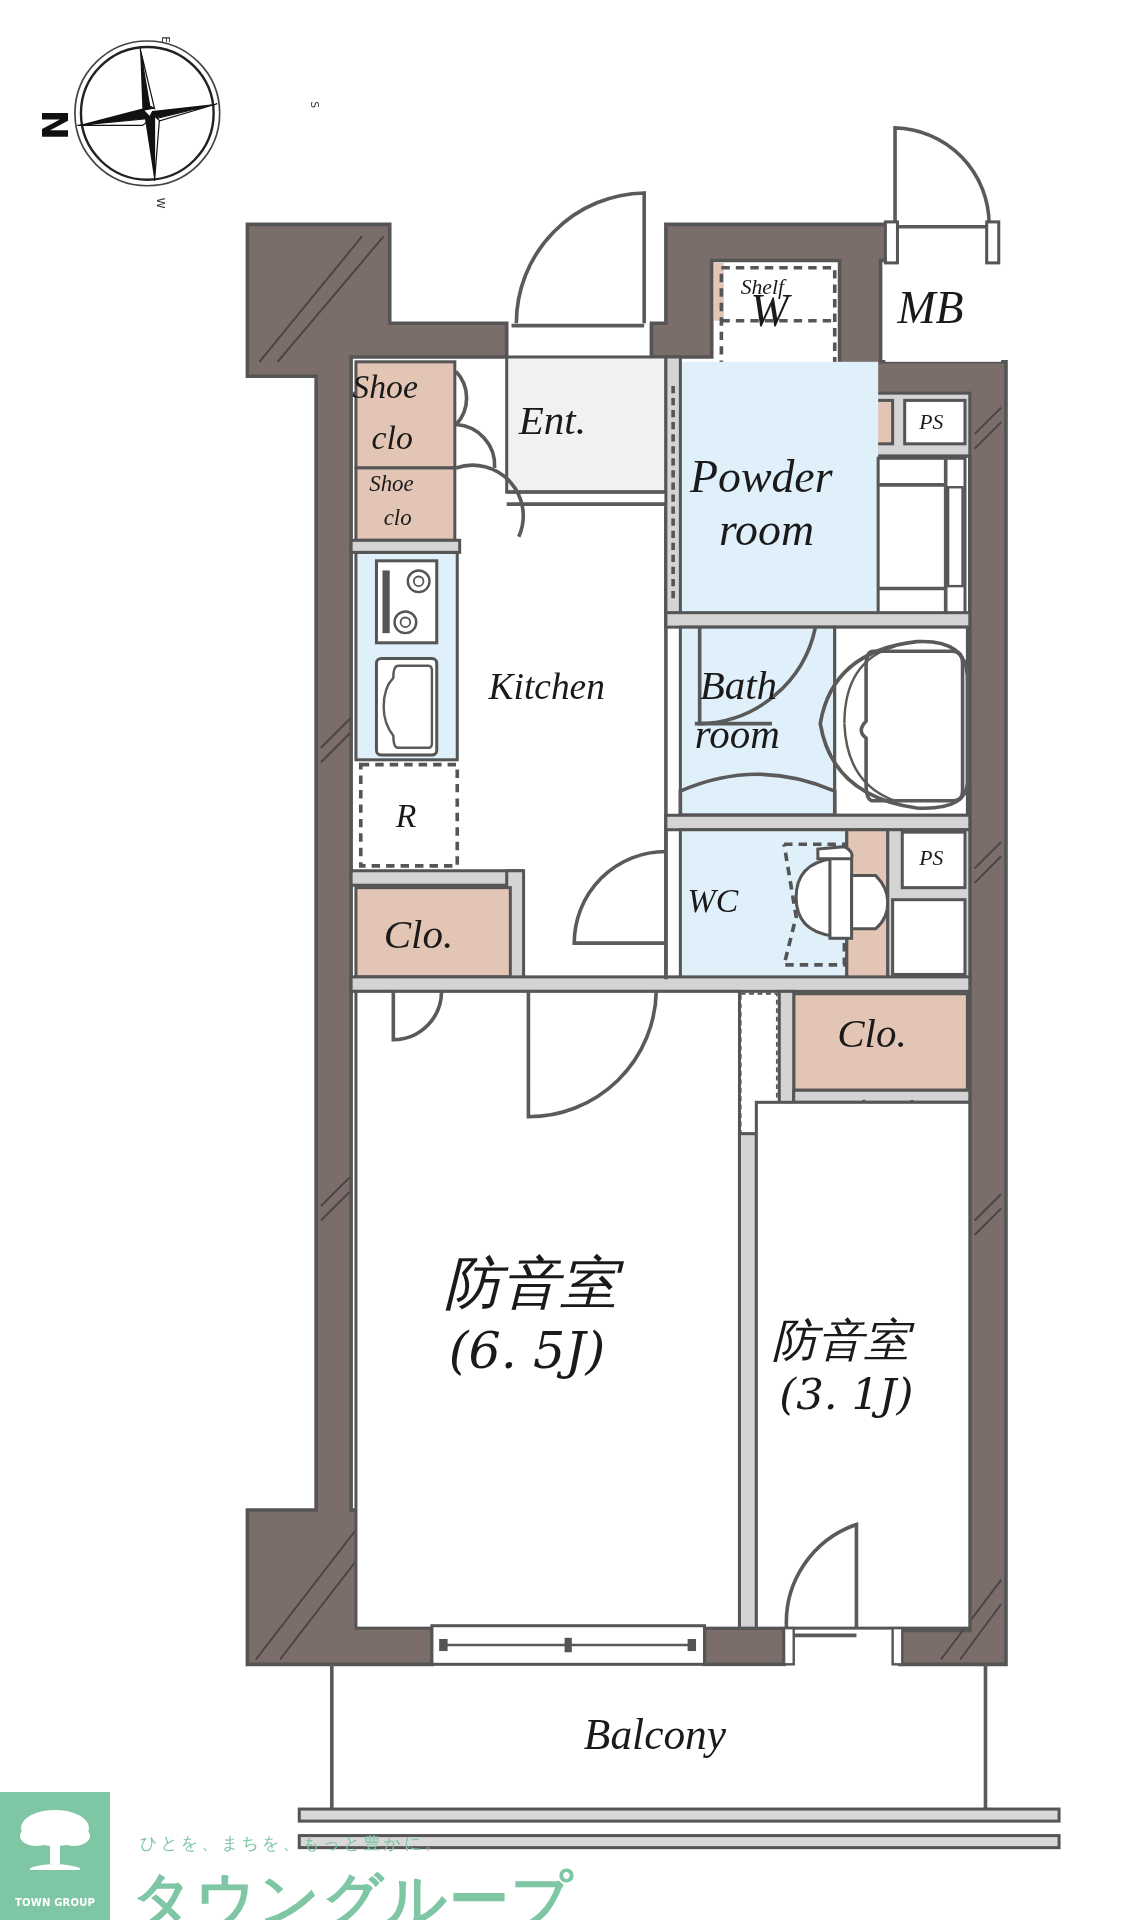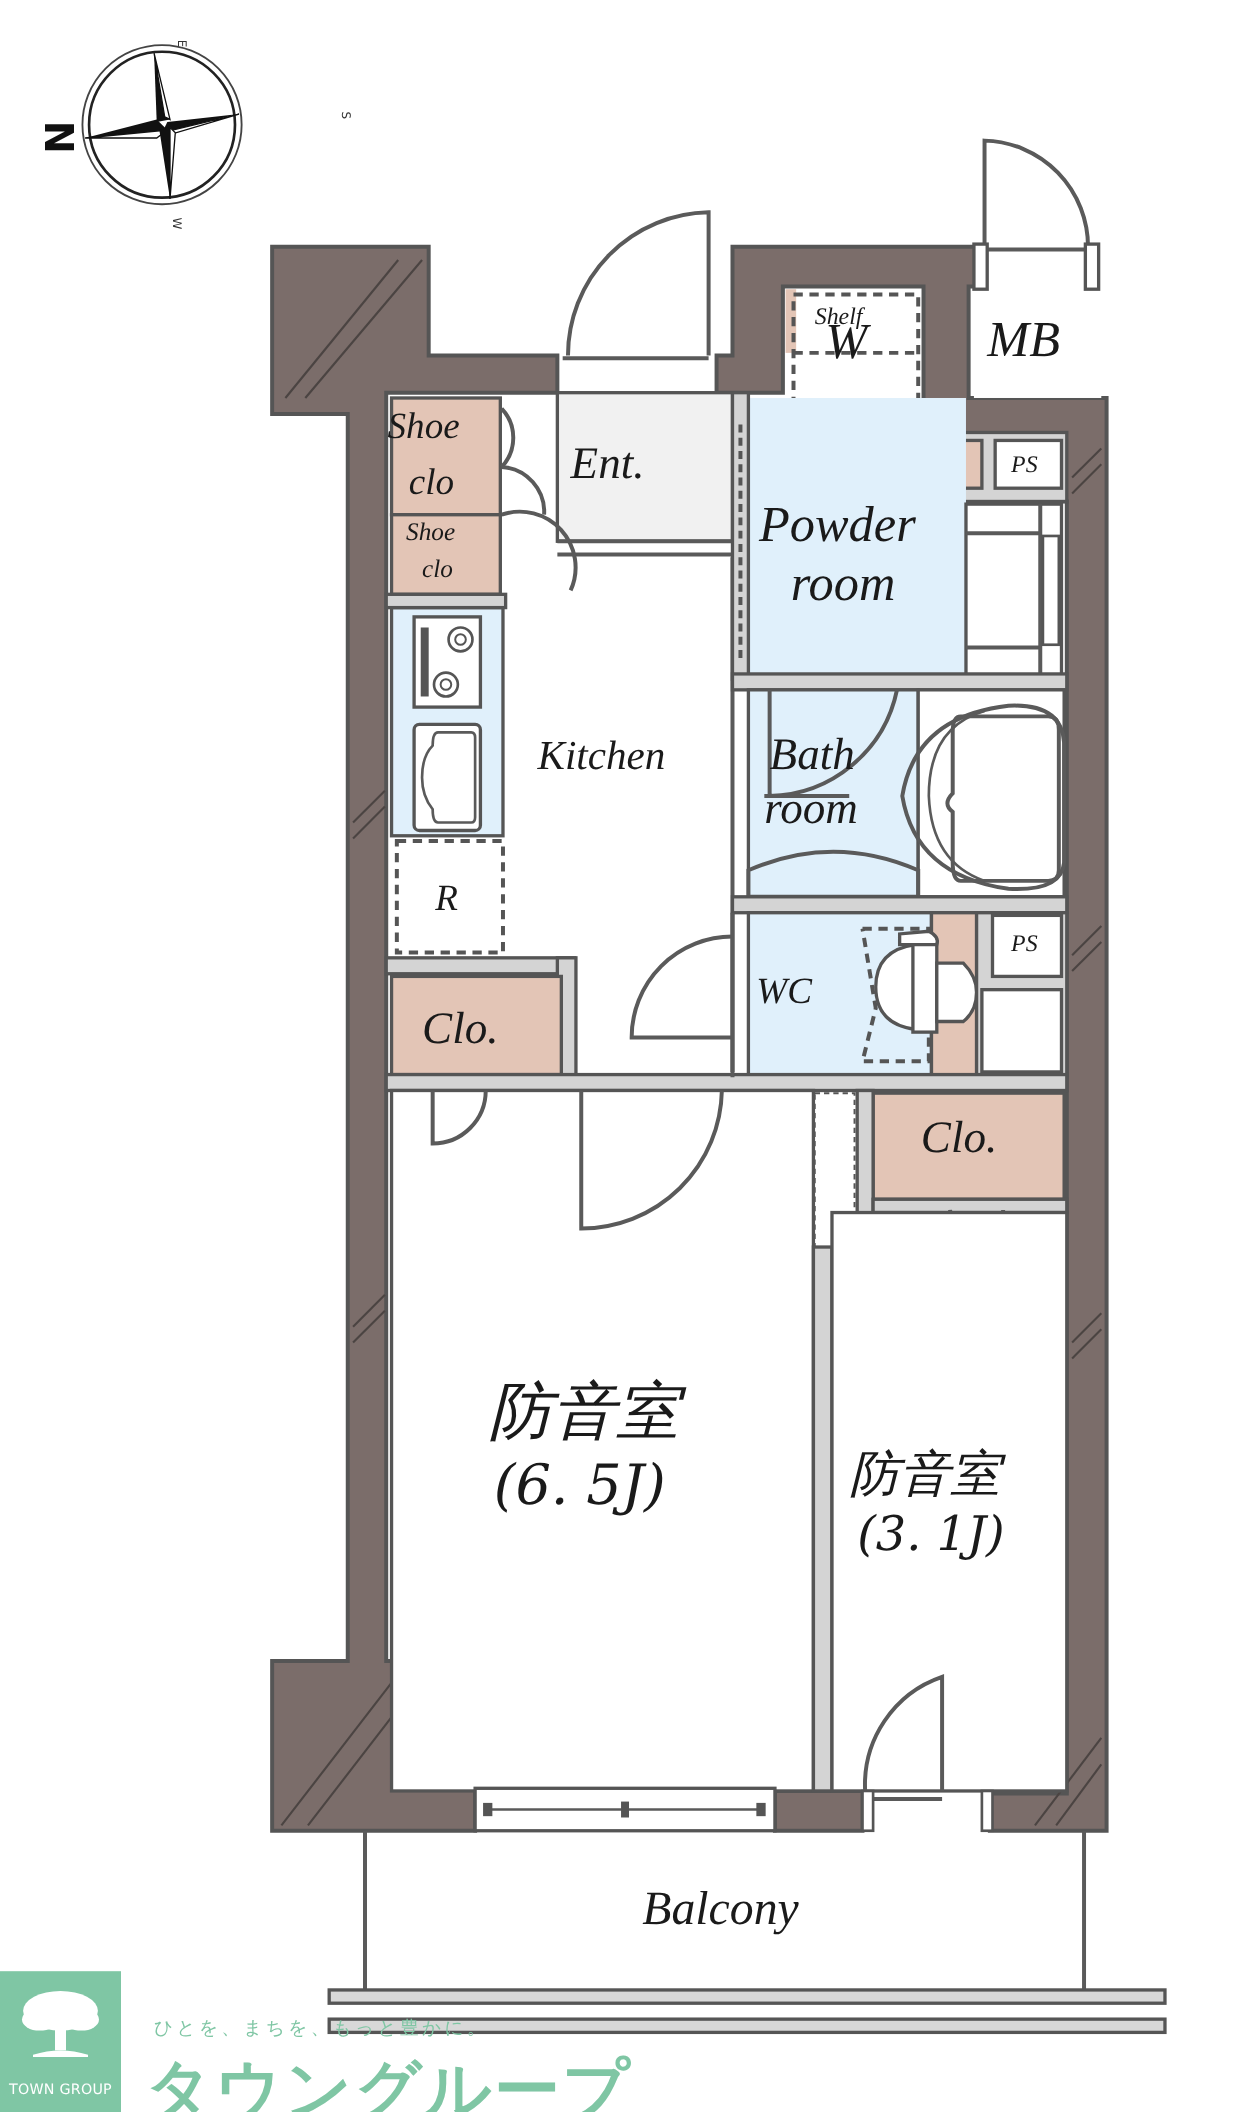--- a/index.html
+++ b/index.html
@@ -9,21 +9,21 @@
   .jp { font-family: "DejaVu Serif", "Liberation Serif", serif; font-style: italic; fill: #1a1a1a; }
   .wall { fill: #7b6d6a; stroke: #555555; stroke-width: 3; }
   .line { fill: none; stroke: #5a5a5a; stroke-width: 3; }
   .thin { fill: none; stroke: #5a5a5a; stroke-width: 2; }
   .dash { fill: none; stroke: #555555; stroke-width: 3; stroke-dasharray: 7 5; }
   .partition { fill: #d4d4d4; stroke: #555555; stroke-width: 2.5; }
   .hatch { stroke: #4b4442; stroke-width: 1.6; fill: none; }
   .logo-box { position: absolute; left: 0; top: 1792px; width: 110px; height: 128px; background: #7fc6a4; }
   .logo-box .tree { position: absolute; left: 16px; top: 14px; width: 78px; height: 70px; }
   .logo-box .logo-en { position: absolute; left: 0; right: 0; bottom: 12px; text-align: center; color: #ffffff;
-     font-family: "DejaVu Sans", "Liberation Sans", sans-serif; font-size: 13px; font-weight: normal; letter-spacing: 0.2px; }
+     font-family: "DejaVu Sans", "Liberation Sans", sans-serif; font-size: 10px; font-weight: bold; letter-spacing: 0.2px; }
   .tagline { position: absolute; left: 140px; top: 1832px; color: #7fc6a4; font-family: Liberation Serif, serif;
      font-size: 17px; letter-spacing: 3px; }
   .brand { position: absolute; left: 132px; top: 1860px; color: #7fc6a4; font-family: "DejaVu Sans", sans-serif;
      font-size: 60px; font-weight: bold; letter-spacing: 2px; }
 </style>
 </head>
 <body>
 
 <svg id="plan" viewBox="0 0 940 1592" xmlns="http://www.w3.org/2000/svg">
 

